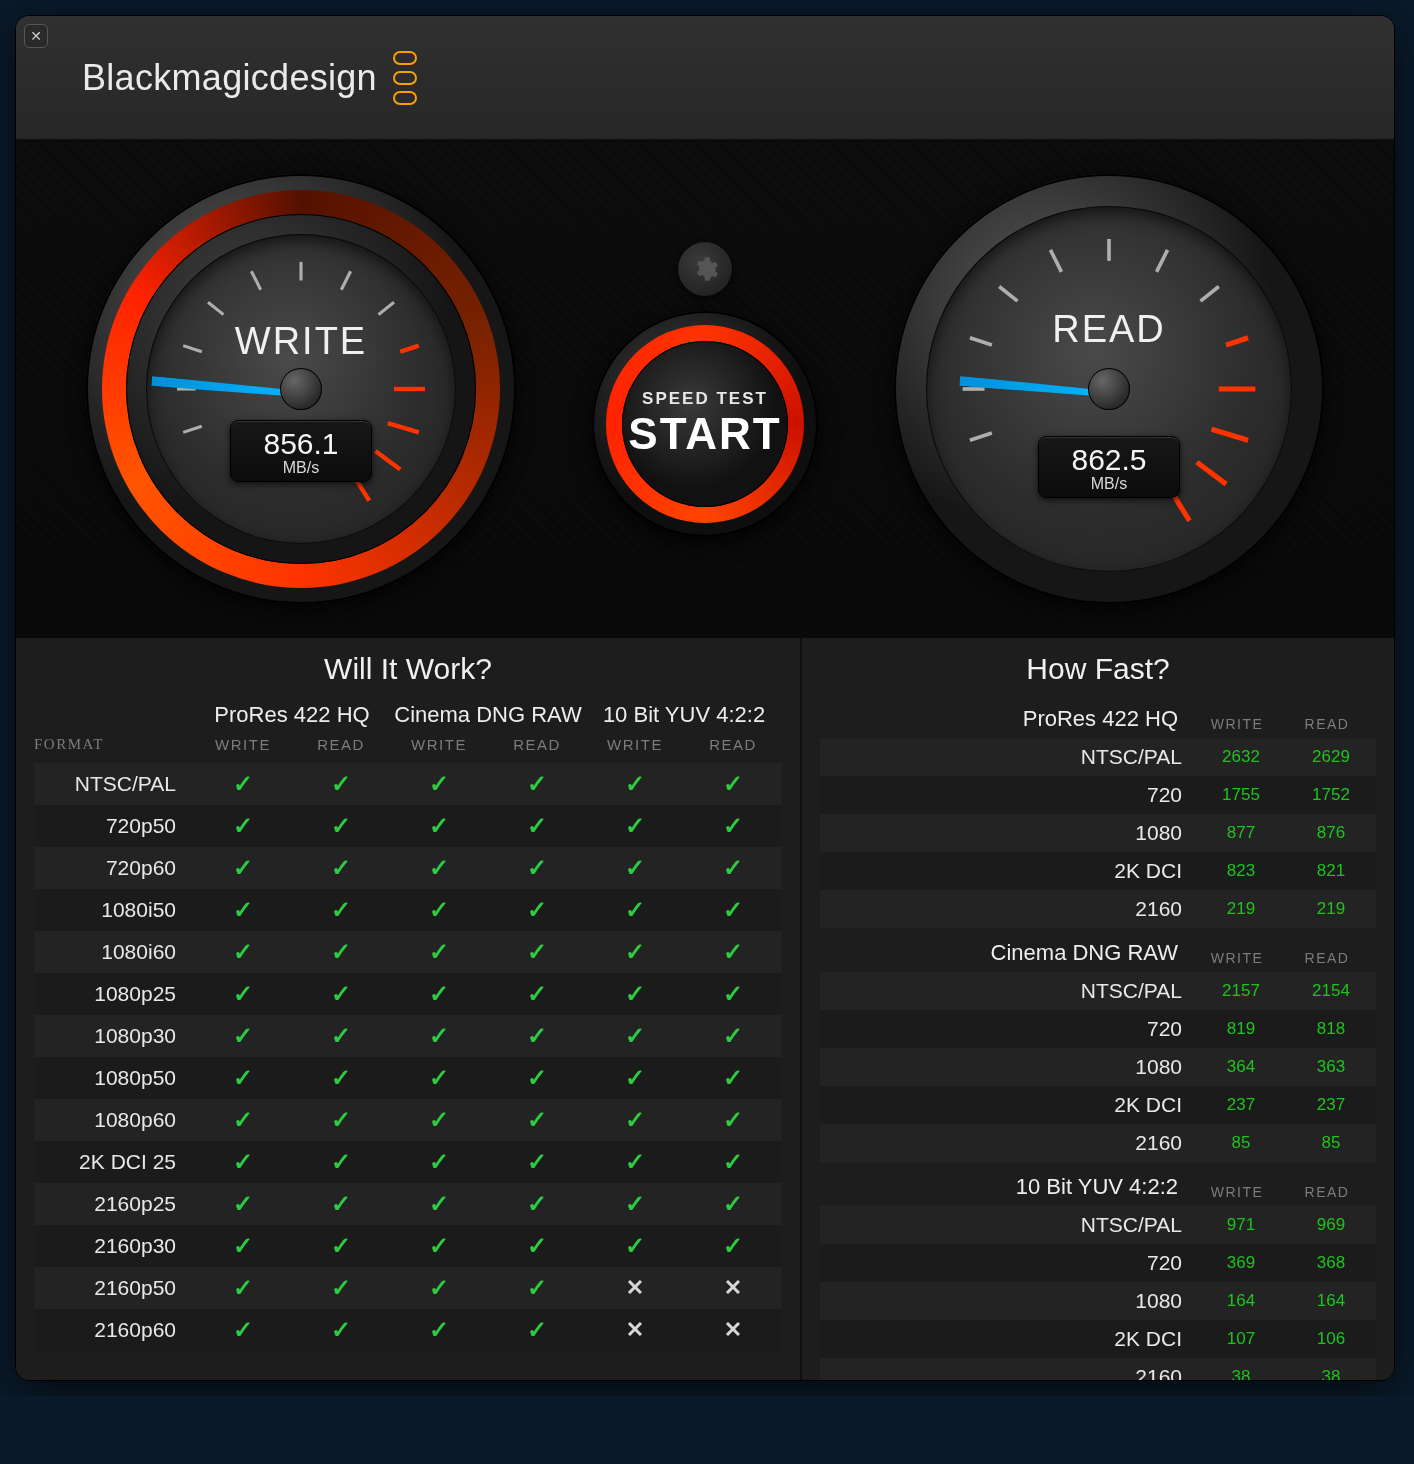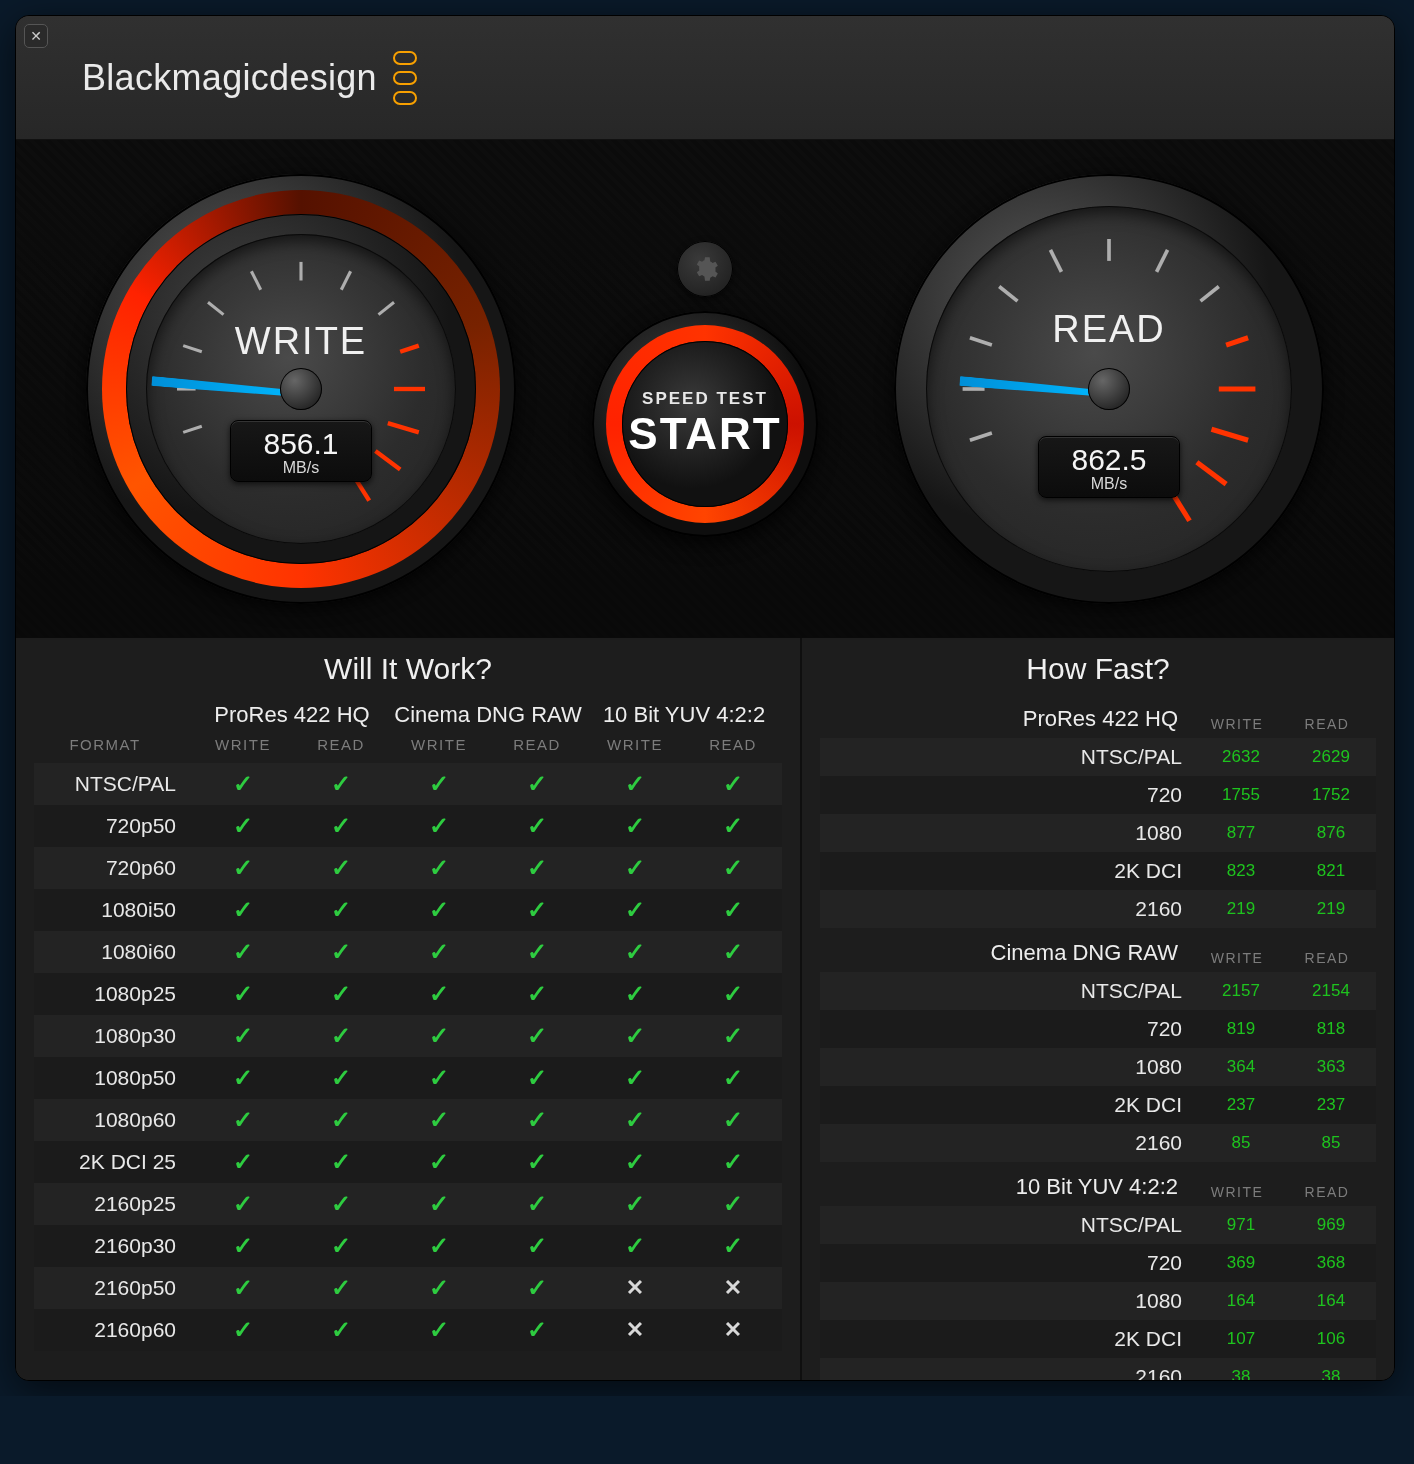--- a/index.html
+++ b/index.html
@@ -147,21 +147,21 @@
   .panel{ padding:14px 18px 30px; }
   .panel-left{ width:786px; border-right:2px solid #0f0f0f;}
   .panel-right{ flex:1;}
   .panel-title{ text-align:center; font-size:30px; font-weight:400; color:#f0f0f0; margin-bottom:16px;}
   
   .lt{ width:100%; }
   .lt-head{ display:grid; grid-template-columns:160px repeat(3, 1fr); align-items:end;}
   .lt-head .codec{ text-align:center; font-size:22px; color:#ededed; padding-bottom:4px;}
   .lt-sub{ display:grid; grid-template-columns:160px repeat(6, 1fr); }
   .lt-sub div{ text-align:center; font-size:15px; letter-spacing:1.5px; color:#7c7c7c; padding:4px 0 10px;}
-  .lt-sub .fmt{ text-align:center; padding-right:18px;}
+  .lt-sub .fmt{ text-align:left; padding-right:18px;font-family:Liberation Serif, serif;}
   .lt-row{ display:grid; grid-template-columns:160px repeat(6, 1fr); height:42px; align-items:center;}
   .lt-row:nth-child(odd){ background:#232323;}
   .lt-row:nth-child(even){ background:#1b1b1b;}
   .lt-row .fmt{ text-align:right; padding-right:18px; font-size:21px; color:#e8e8e8;}
   .lt-row .cell{ text-align:center; }
   .chk{ color:#2ecc40; font-size:24px; font-weight:bold;}
   .cross{ color:#d8d8d8; font-size:22px; font-weight:bold;}
   
   .rt-group{ margin-bottom:8px; }
   .rt-head{ display:grid; grid-template-columns:1fr 90px 90px; align-items:end; padding:4px 4px 6px;}

